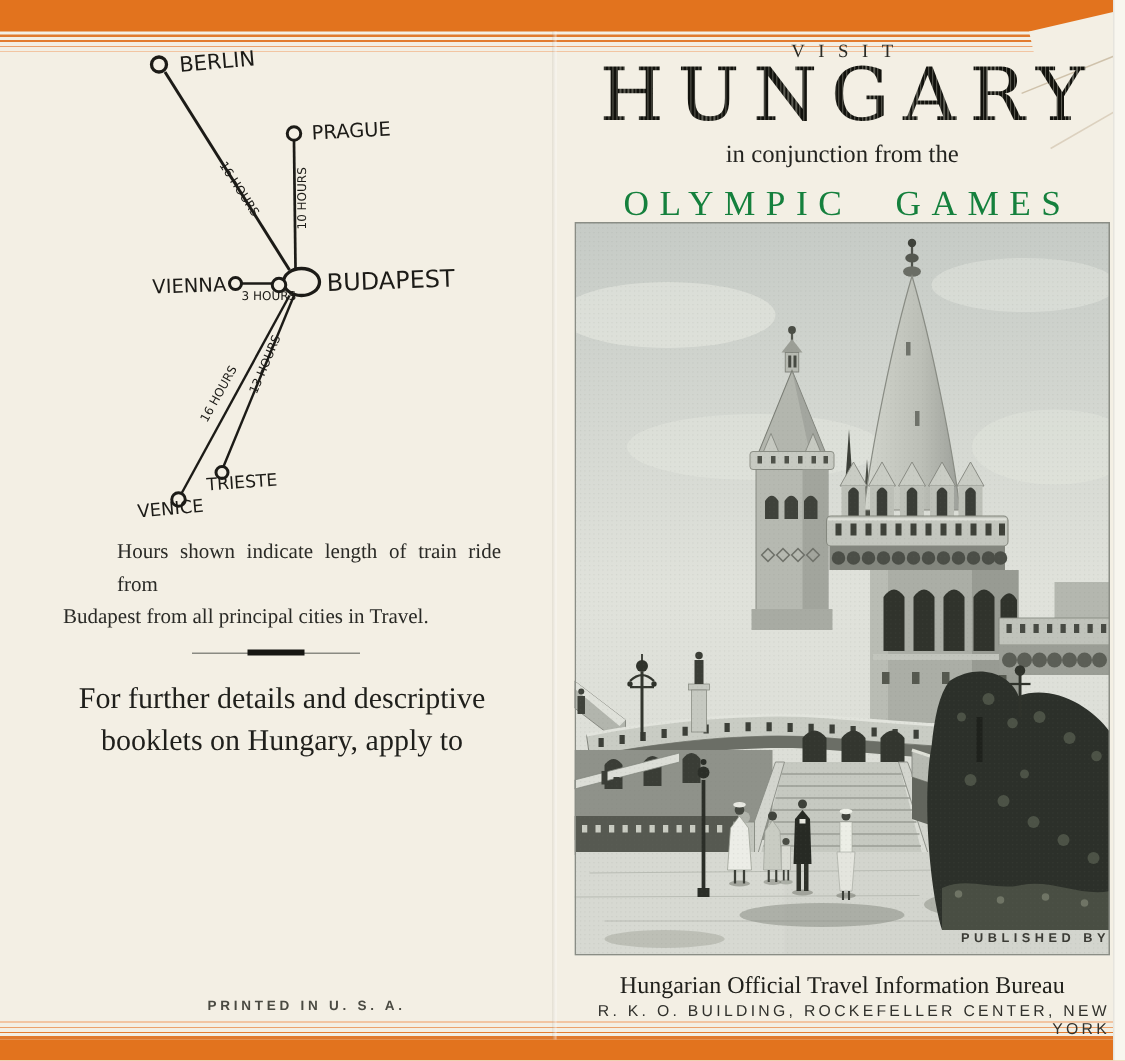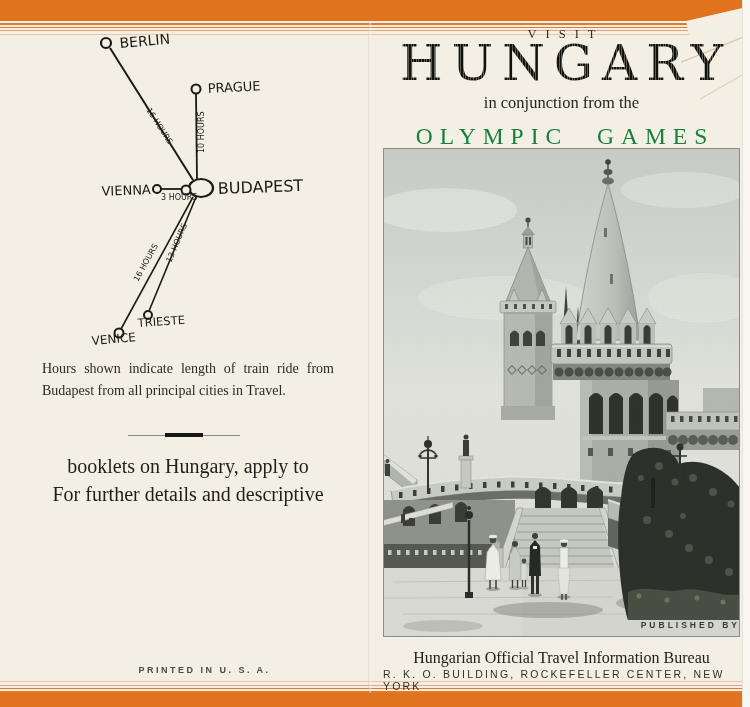--- a/index.html
+++ b/index.html
@@ -30,21 +30,21 @@
     background:linear-gradient(90deg, rgba(90,80,60,.10), rgba(255,255,255,.5));}
   .scan-edge{position:absolute;right:0;top:0;bottom:0;width:7px;background:#f8f6ef;
     border-left:1px solid rgba(0,0,0,.07);}
 
   
   .map-svg{position:absolute;left:0;top:0;width:375px;height:360px;}
   .map-label{font-family:"DejaVu Sans", sans-serif;fill:#1c1b17;}
   .map-hours{font-family:"DejaVu Sans", sans-serif;font-size:8px;fill:#1c1b17;}
   .note{position:absolute;left:42px;top:358px;width:292px;color:#2a2a26;
     font-size:14px;line-height:1.55;}
-  .note .jline{text-align:justify;text-align-last:justify;}
+  .note .jline{text-align:justify;text-align-last:justify;margin-left:36px;}
   .note .lline{text-align:left;}
   .divider{position:absolute;left:128px;top:433px;width:112px;height:6px;}
   .divider-line{position:absolute;left:0;top:2px;width:112px;height:1px;background:#8a8a82;}
   .divider-bar{position:absolute;left:37px;top:0;width:38px;height:4px;background:#161612;}
   .apply{position:absolute;left:26px;top:452px;width:324px;text-align:center;color:#1f1f1b;
     font-size:20px;line-height:1.42;}
   .printed{position:absolute;left:0;top:665px;width:375px;text-align:center;color:#4a4a42;
     font-family:"Liberation Sans", sans-serif;font-size:9px;font-weight:bold;letter-spacing:2.5px;padding-left:17px;}
 
   
@@ -62,21 +62,21 @@
   .subtitle{position:absolute;left:0;top:93px;width:100%;font-size:16.5px;color:#242420;}
   .event{position:absolute;left:0;top:123px;width:100%;font-size:23.5px;letter-spacing:7px;
     text-indent:7px;word-spacing:16px;color:#15803d;}
 
   .photo{position:absolute;left:383px;top:148px;width:357px;height:489px;}
 
   .pubby{position:absolute;left:383px;top:620px;width:357px;text-align:right;color:#3b3b35;
     font-family:"Liberation Sans", sans-serif;font-size:8.5px;font-weight:bold;letter-spacing:3px;}
   .publisher{position:absolute;left:383px;top:649px;width:357px;text-align:center;color:#21211c;
     font-size:16px;}
-  .address{position:absolute;left:383px;top:668px;width:357px;text-align:left;color:#31312c;
+  .address{position:absolute;left:383px;top:668px;width:357px;text-align:right;color:#31312c;
     font-family:"Liberation Sans", sans-serif;font-size:10.5px;letter-spacing:2.2px;}
 </style>
 </head>
 <body>
 
 <div class="band-top"></div>
 <div class="stripes-top"></div>
 <div class="corner-wear"></div>
 <div class="crease1"></div>
 <div class="crease2"></div>
@@ -122,22 +122,22 @@
   <div class="jline">Hours shown indicate length of train ride from</div>
   <div class="lline">Budapest from all principal cities in Travel.</div>
 </div>
 
 <div class="divider">
   <div class="divider-line"></div>
   <div class="divider-bar"></div>
 </div>
 
 <div class="apply">
+  <div>For further details and descriptive</div>
   <div>booklets on Hungary, apply to</div>
-  <div>For further details and descriptive</div>
 </div>
 
 <div class="printed">PRINTED IN U. S. A.</div>
 
 <div class="rp-header">
   <div class="kicker">VISIT</div>
   <div class="title">HUNGARY</div>
   <div class="subtitle">in conjunction from the</div>
   <div class="event">OLYMPIC GAMES</div>
 </div>

